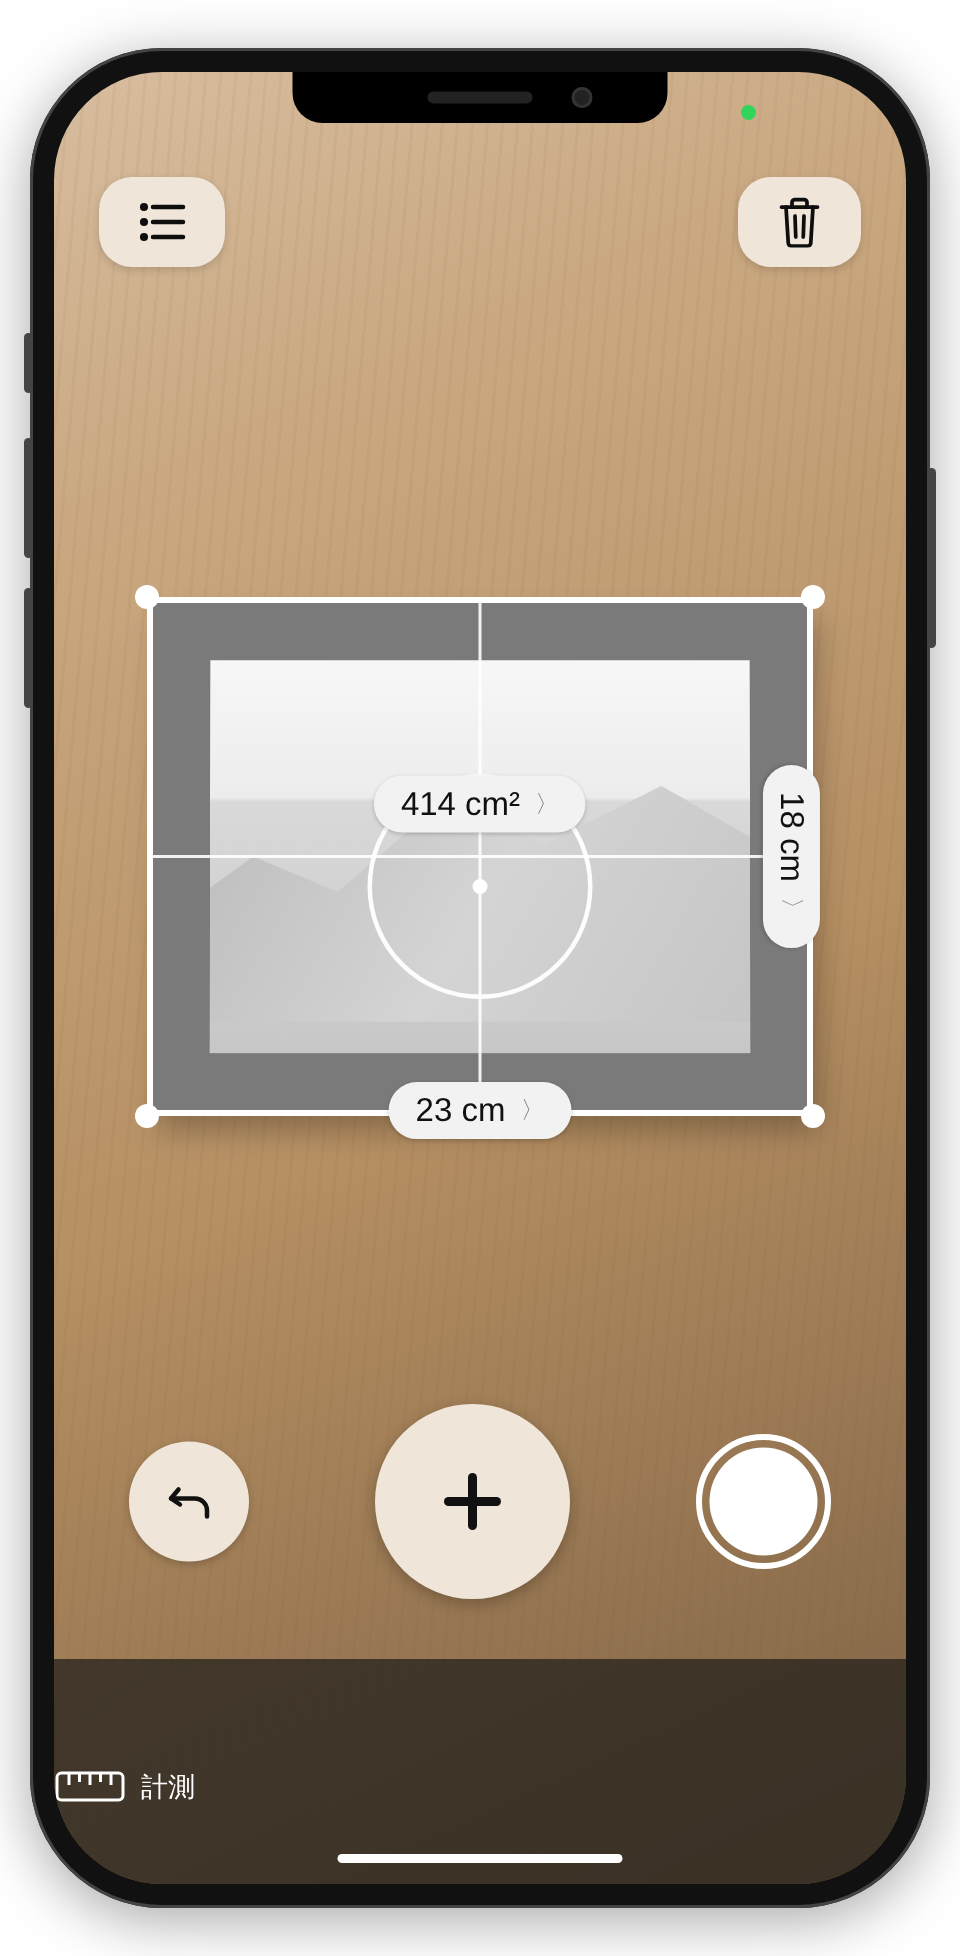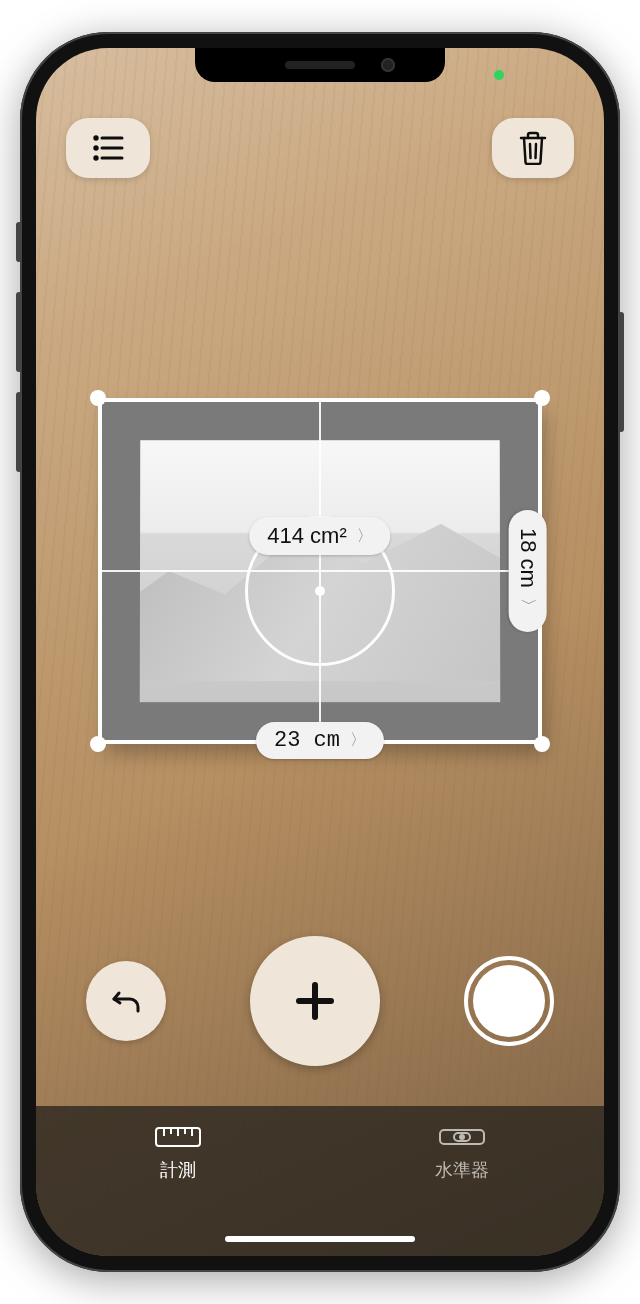--- a/index.html
+++ b/index.html
@@ -161,21 +161,21 @@
     font-weight:400;
     color:#111;
     padding: 6px 18px;
     gap:10px;
     box-shadow: 0 1px 3px rgba(0,0,0,0.2);
     white-space:nowrap;
     pointer-events:auto;
   }
   .measure-pill .chev { font-size:16px; color:#888; }
   .pill-area  { left: 50%; top: calc(50% - 35px); transform: translate(-50%,-50%); }
-  .pill-width { left: 50%; bottom: -4px; transform: translate(-50%, 30%); font-family: Liberation Mono, monospace; }
+  .pill-width { left: 50%; bottom: -4px; transform: translate(-50%, 30%); }
   .pill-height{
     right: -4px; top:50%;
     transform-origin: center;
     transform: translate(35%,-50%) rotate(90deg);
   }
 
   
   .controls {
     position:absolute;
     left:0; right:0;
@@ -200,21 +200,21 @@
     left:0; right:0; bottom:0;
     height:150px;
     background: rgba(40,36,30,0.78);
     display:flex;
     padding-top:20px;
     z-index:40;
   }
   .tab {
     flex:1;
     display:flex;
-    flex-direction:column;
+    flex-direction:row;
     align-items:center;
     gap:10px;
     color:#bdbab4;
     font-size:18px;
   }
   .tab.active { color:#fff; }
   .home-indicator {
     position:absolute;
     bottom:14px; left:50%; transform:translateX(-50%);
     width:190px; height:6px; border-radius:3px;
@@ -318,25 +318,17 @@
         <svg width="48" height="22" viewBox="0 0 48 22" fill="none" stroke="#fff" stroke-width="2">
           <rect x="2" y="2" width="44" height="18" rx="3"></rect>
           <line x1="10" y1="2" x2="10" y2="10"></line>
           <line x1="17" y1="2" x2="17" y2="8"></line>
           <line x1="24" y1="2" x2="24" y2="10"></line>
           <line x1="31" y1="2" x2="31" y2="8"></line>
           <line x1="38" y1="2" x2="38" y2="10"></line>
         </svg>
         <span>計測</span>
       </div>
-      <div class="tab">
-        <svg width="48" height="22" viewBox="0 0 48 22" fill="none" stroke="#bdbab4" stroke-width="2">
-          <rect x="2" y="4" width="44" height="14" rx="4"></rect>
-          <rect x="16" y="7" width="16" height="8" rx="4"></rect>
-          <circle cx="24" cy="11" r="3" fill="#bdbab4" stroke="none"></circle>
-        </svg>
-        <span>水準器</span>
-      </div>
     </div>
 
     <div class="home-indicator"></div>
   </div>
 </div>
 
 </body></html>

